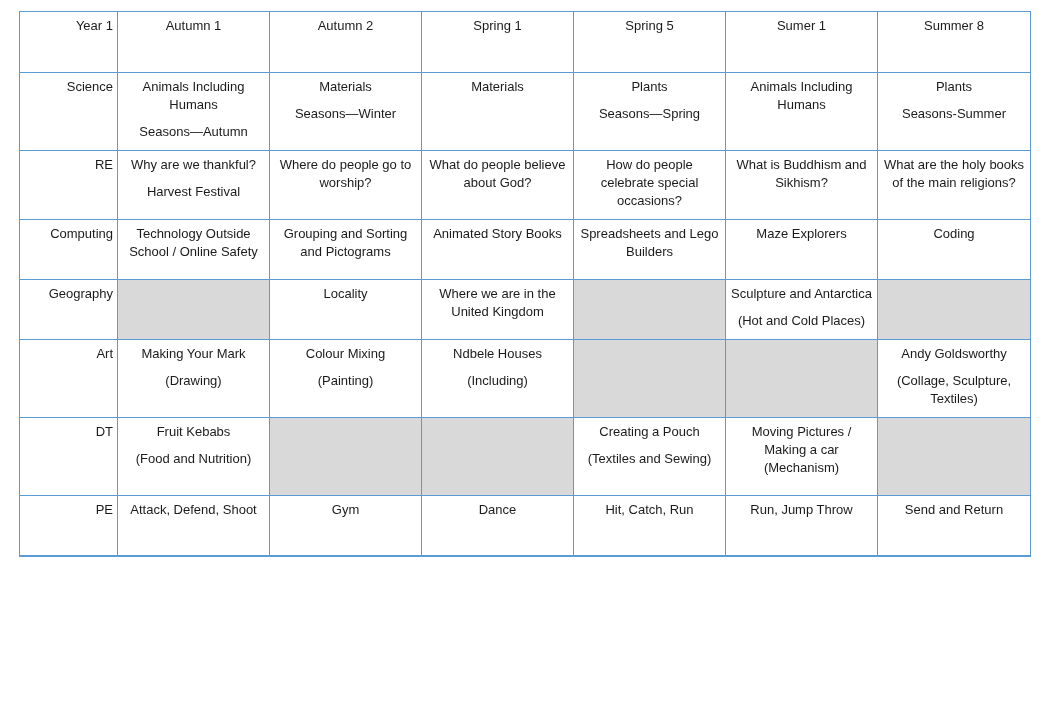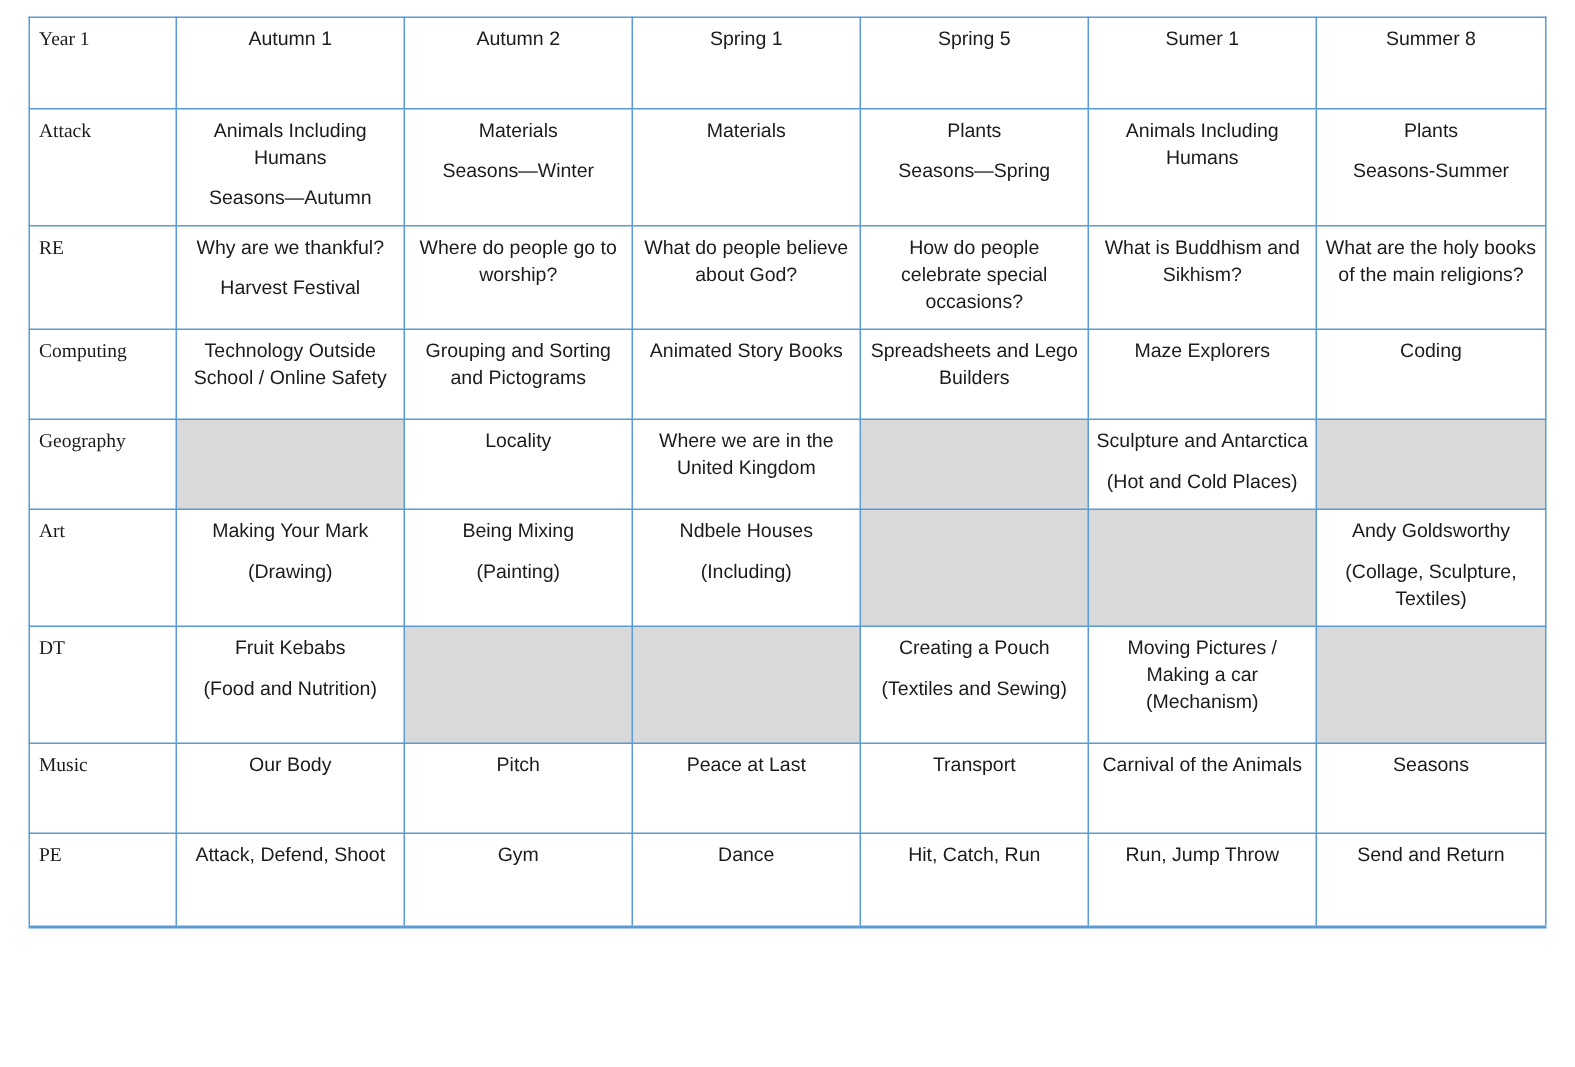--- a/index.html
+++ b/index.html
@@ -27,23 +27,22 @@
   }
   th,td{
     border:1px solid var(--border);
     vertical-align:top;
     padding:5px 4px 0 4px;
     text-align:center;
     font-weight:normal;
     overflow:hidden;
   }
   th.label-col,td.label-cell{
-    text-align:left;
+    text-align:right;
     padding-left:6px;
-    font-family:Liberation Serif, serif;
   }
   td p{margin:0 0 9px 0;}
   td.shaded{background:var(--shade);}
   thead tr{height:61px;}
   tbody tr:nth-child(1){height:63px;}  
   tbody tr:nth-child(2){height:63px;}  
   tbody tr:nth-child(3){height:60px;}  
   tbody tr:nth-child(4){height:50px;}  
   tbody tr:nth-child(5){height:64px;margin-left:40px;}  
   tbody tr:nth-child(6){height:78px;}  
@@ -74,21 +73,21 @@
           <th>Autumn 1</th>
           <th>Autumn 2</th>
           <th>Spring 1</th>
           <th>Spring 5</th>
           <th>Sumer 1</th>
           <th>Summer 8</th>
         </tr>
       </thead>
     <tbody>
         <tr>
-          <td class="label-cell">Attack</td>
+          <td class="label-cell">Science</td>
           <td>
             <p>Animals Including Humans</p>
             <p>Seasons—Autumn</p>
           </td>
           <td>
             <p>Materials</p>
             <p>Seasons—Winter</p>
           </td>
           <td>
             <p>Materials</p>
@@ -164,21 +163,21 @@
           </td>
           <td class="shaded"></td>
         </tr>
         <tr>
           <td class="label-cell">Art</td>
           <td>
             <p>Making Your Mark</p>
             <p>(Drawing)</p>
           </td>
           <td>
-            <p>Being Mixing</p>
+            <p>Colour Mixing</p>
             <p>(Painting)</p>
           </td>
           <td>
             <p>Ndbele Houses</p>
             <p>(Including)</p>
           </td>
           <td class="shaded"></td>
           <td class="shaded"></td>
           <td>
             <p>Andy Goldsworthy</p>
@@ -194,41 +193,20 @@
           <td class="shaded"></td>
           <td class="shaded"></td>
           <td>
             <p>Creating a Pouch</p>
             <p>(Textiles and Sewing)</p>
           </td>
           <td>
             <p>Moving Pictures / Making a car (Mechanism)</p>
           </td>
           <td class="shaded"></td>
-        </tr>
-        <tr>
-          <td class="label-cell">Music</td>
-          <td>
-            <p>Our Body</p>
-          </td>
-          <td>
-            <p>Pitch</p>
-          </td>
-          <td>
-            <p>Peace at Last</p>
-          </td>
-          <td>
-            <p>Transport</p>
-          </td>
-          <td>
-            <p>Carnival of the Animals</p>
-          </td>
-          <td>
-            <p>Seasons</p>
-          </td>
         </tr>
         <tr>
           <td class="label-cell">PE</td>
           <td>
             <p>Attack, Defend, Shoot</p>
           </td>
           <td>
             <p>Gym</p>
           </td>
           <td>

